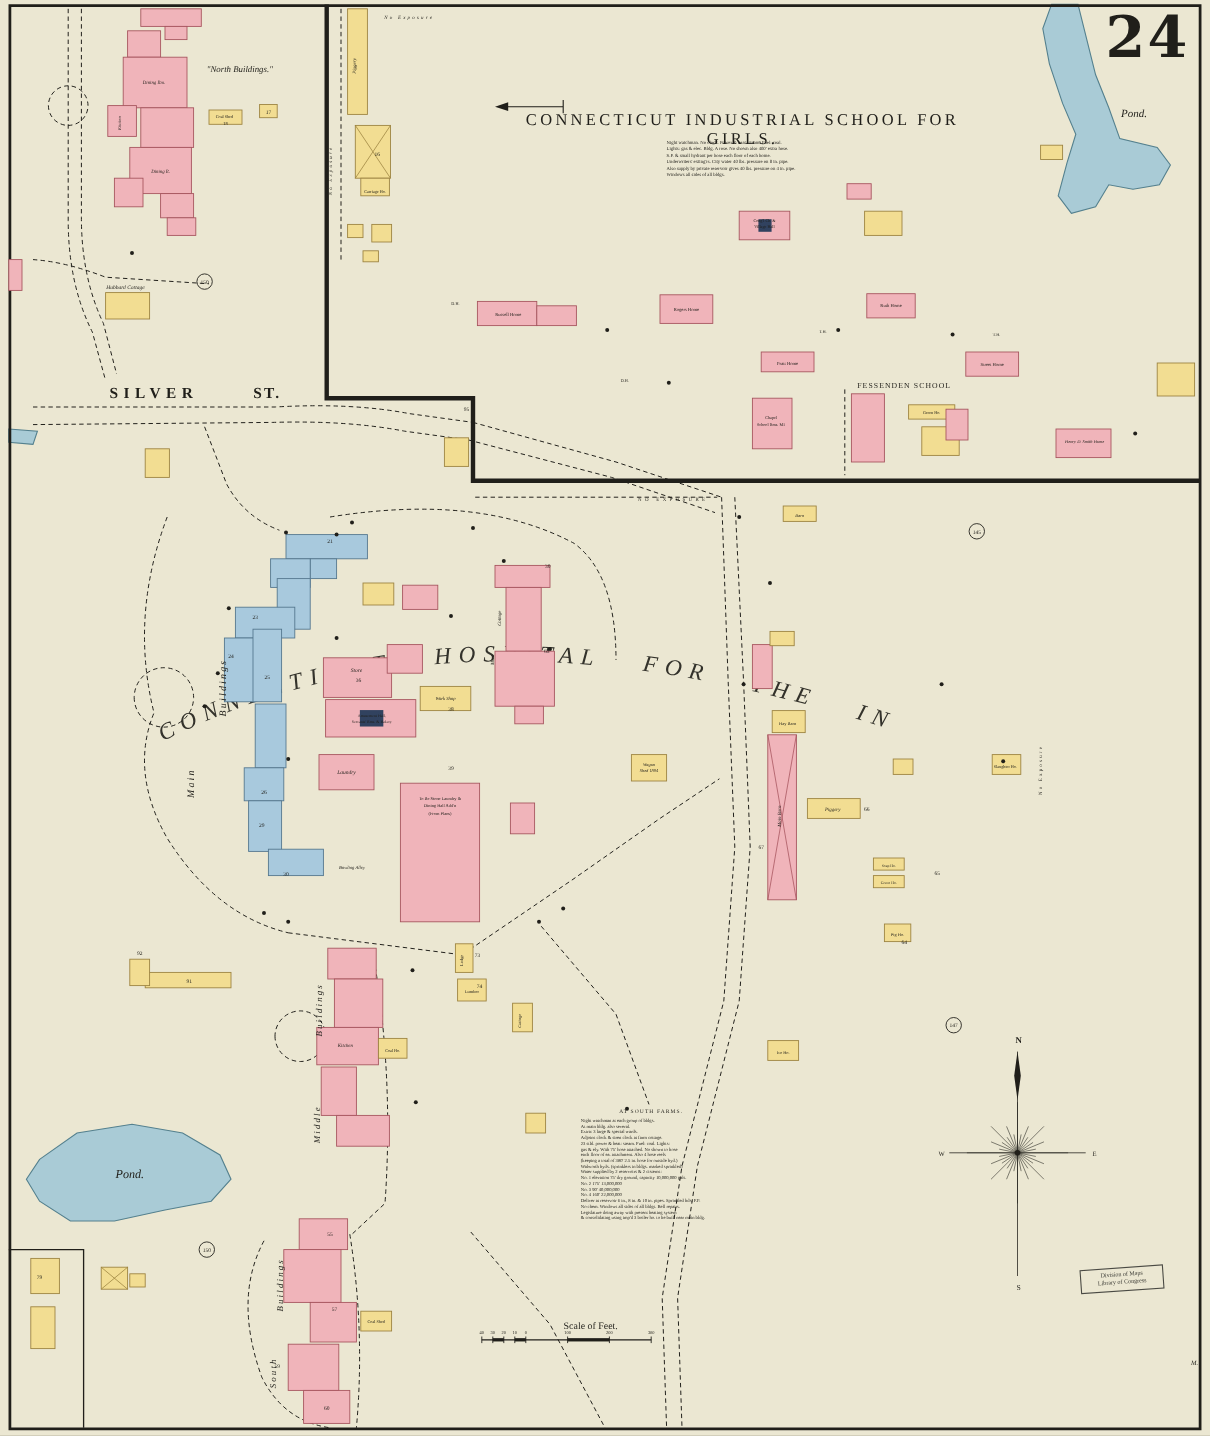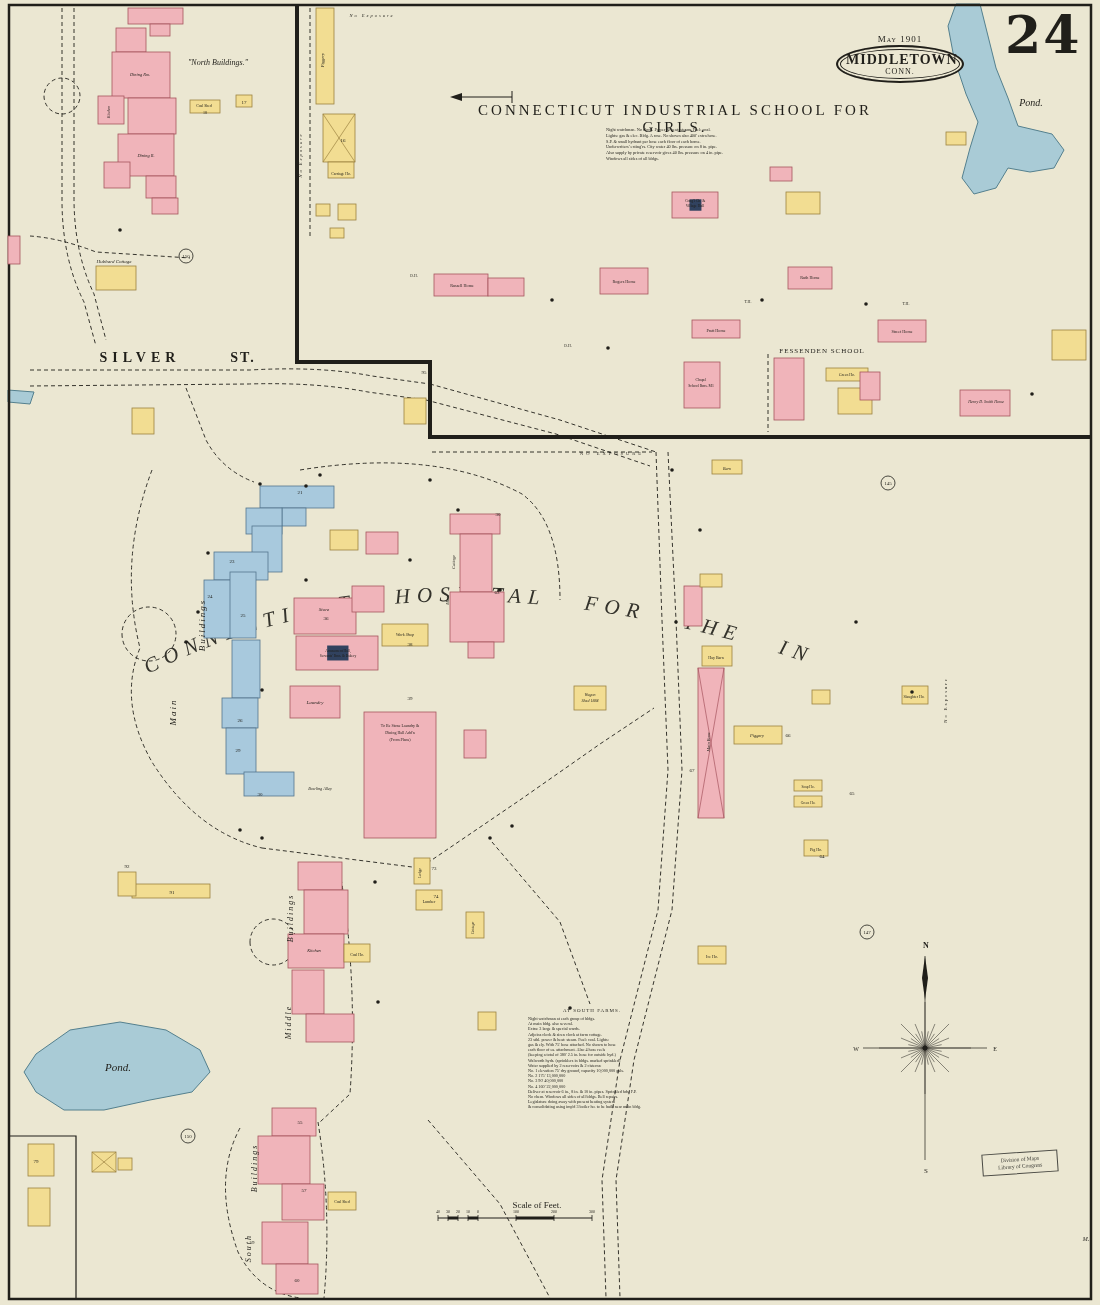--- a/index.html
+++ b/index.html
@@ -387,27 +387,20 @@
       <text x="528" y="1082.4" font-size="4.2" text-anchor="start" fill="#201f1a">No. 3    90'       40,000,000</text>
       <text x="528" y="1087.6" font-size="4.2" text-anchor="start" fill="#201f1a">No. 4    160'      22,000,000</text>
       <text x="528" y="1092.8" font-size="4.2" text-anchor="start" fill="#201f1a">Deliver at reservoir 6 in., 8 in. &amp; 10 in. pipes. Sprinkled hds. F.P.</text>
       <text x="528" y="1098" font-size="4.2" text-anchor="start" fill="#201f1a">No chem. Windows all sides of all bldgs. Bell repairs.</text>
       <text x="528" y="1103.2" font-size="4.2" text-anchor="start" fill="#201f1a">Legislature doing away with present heating system</text>
       <text x="528" y="1108.4" font-size="4.2" text-anchor="start" fill="#201f1a">&amp; consolidating using imp'd 3 boiler ho. to be built near main bldg.</text>
     </svg>
 
   <div class="pagenum">24</div>
 
-  <div class="badge-wrap">
-    <div class="badge-date">May 1901</div>
-    <div class="badge-oval">
-      <div class="badge-city">MIDDLETOWN</div>
-      <div class="badge-state">CONN.</div>
-    </div>
-  </div>
 
   <div class="school-title">CONNECTICUT INDUSTRIAL SCHOOL FOR GIRLS.</div>
 
   <div class="stamp">
     <div>Division of Maps</div>
     <div>Library of Congress</div>
   </div>
 
 </div>
 

